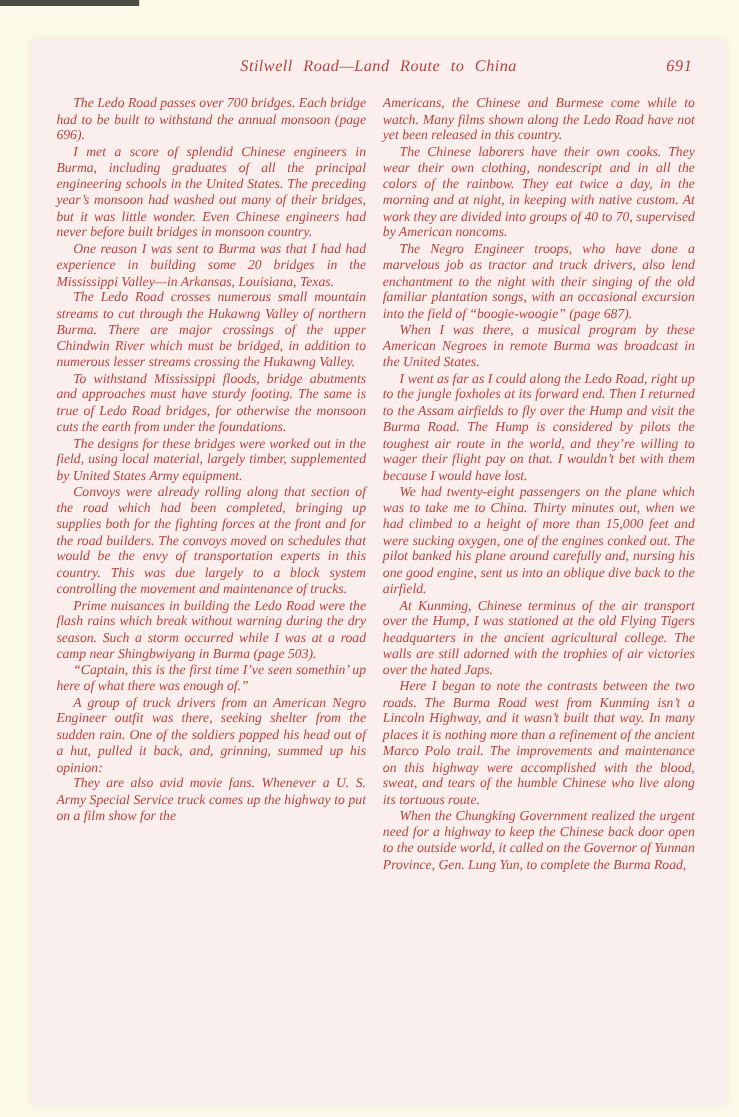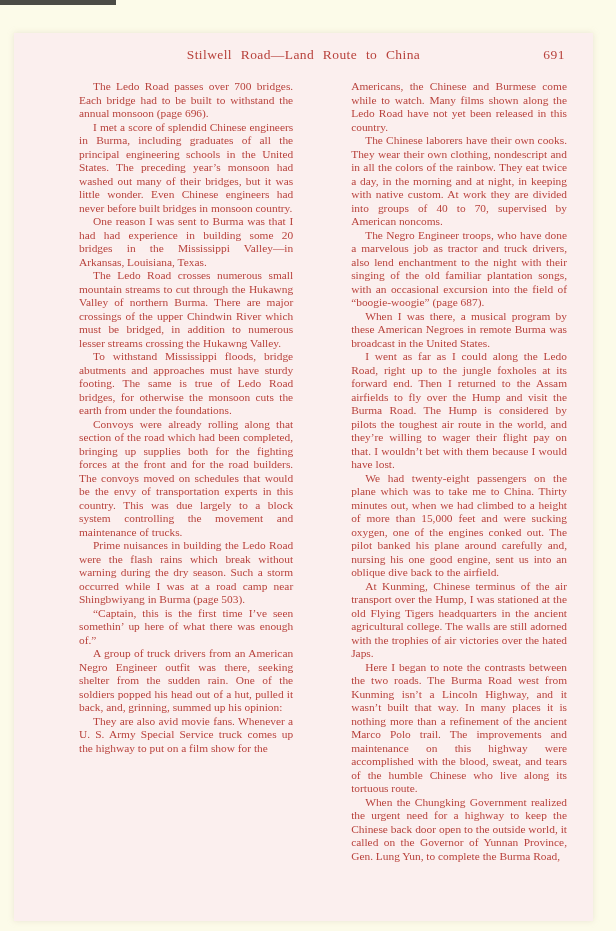--- a/index.html
+++ b/index.html
@@ -13,24 +13,25 @@
     background: var(--background);
     font-family: "Liberation Serif", "DejaVu Serif", serif;
     overflow: hidden; position: relative;
   }
   .scan-artifact {
     position: absolute; left: 0; top: 0;
     width: 116px; height: 5px;
     background: #4b4b46;
   }
   .page {
-    position: absolute; left: 14px; top: 33px;
+    position: absolute; left: 26px; top: 33px;
     width: 579px; height: 888px;
     background: var(--paper);
     box-shadow: 0 0 6px rgba(200,190,170,0.35);
+    font-style: italic;
   }
   .running-head {
     position: relative;
     margin-top: 14px;
     text-align: center;
     color: var(--ink);
     font-size: 13.5px;
     word-spacing: 5px;
     letter-spacing: 0.4px;
   }
@@ -41,21 +42,20 @@
   .columns {
     display: flex;
     gap: 14px;
     padding: 17px 26px 0 21px;
   }
   .col {
     text-align: justify;
     color: var(--ink);
     font-size: 11.4px;
     line-height: 13.5px;
-    margin-left: 44px;
   }
   .col-left { width: 258px; }
   .col-right { width: 260px; }
   .col p {
     margin: 0;
     text-indent: 14px;
   }
   .col p.no-indent { text-indent: 0; }
   .col h3 {
     margin: 7px 0 5px;
@@ -76,20 +76,21 @@
     <span>Stilwell Road—Land Route to China</span>
     <span class="folio">691</span>
   </div>
   <div class="columns">
     <div class="col col-left" id="col-left">
         <p>The Ledo Road passes over 700 bridges. Each bridge had to be built to withstand the annual monsoon (page 696).</p>
         <p>I met a score of splendid Chinese engineers in Burma, including graduates of all the principal engineering schools in the United States. The preceding year’s monsoon had washed out many of their bridges, but it was little wonder. Even Chinese engineers had never before built bridges in monsoon country.</p>
         <p>One reason I was sent to Burma was that I had had experience in building some 20 bridges in the Mississippi Valley—in Arkansas, Louisiana, Texas.</p>
         <p>The Ledo Road crosses numerous small mountain streams to cut through the Hukawng Valley of northern Burma.  There are major crossings of the upper Chindwin River which must be bridged, in addition to numerous lesser streams crossing the Hukawng Valley.</p>
         <p>To withstand Mississippi floods, bridge abutments and approaches must have sturdy footing.  The same is true of Ledo Road bridges, for otherwise the monsoon cuts the earth from under the foundations.</p>
+        <p>The designs for these bridges were worked out in the field, using local material, largely timber, supplemented by United States Army equipment.</p>
         <p>Convoys were already rolling along that section of the road which had been completed, bringing up supplies both for the fighting forces at the front and for the road builders. The convoys moved on schedules that would be the envy of transportation experts in this country.  This was due largely to a block system controlling the movement and maintenance of trucks.</p>
         <p>Prime nuisances in building the Ledo Road were the flash rains which break without warning during the dry season.  Such a storm occurred while I was at a road camp near Shingbwiyang in Burma (page 503).</p>
         <p>“Captain, this is the first time I’ve seen somethin’ up here of what there was enough of.”</p>
         <p>A group of truck drivers from an American Negro Engineer outfit was there, seeking shelter from the sudden rain.  One of the soldiers popped his head out of a hut, pulled it back, and, grinning, summed up his opinion:</p>
         <p>They are also avid movie fans.  Whenever a U. S. Army Special Service truck comes up the highway to put on a film show for the</p>
       </div>
     <div class="col col-right" id="col-right">
         <p class="no-indent">Americans, the Chinese and Burmese come while to watch.  Many films shown along the Ledo Road have not yet been released in this country.</p>
         <p>The Chinese laborers have their own cooks. They wear their own clothing, nondescript and in all the colors of the rainbow.  They eat twice a day, in the morning and at night, in keeping with native custom.  At work they are divided into groups of 40 to 70, supervised by American noncoms.</p>
         <p>The Negro Engineer troops, who have done a marvelous job as tractor and truck drivers, also lend enchantment to the night with their singing of the old familiar plantation songs, with an occasional excursion into the field of “boogie-woogie” (page 687).</p>

